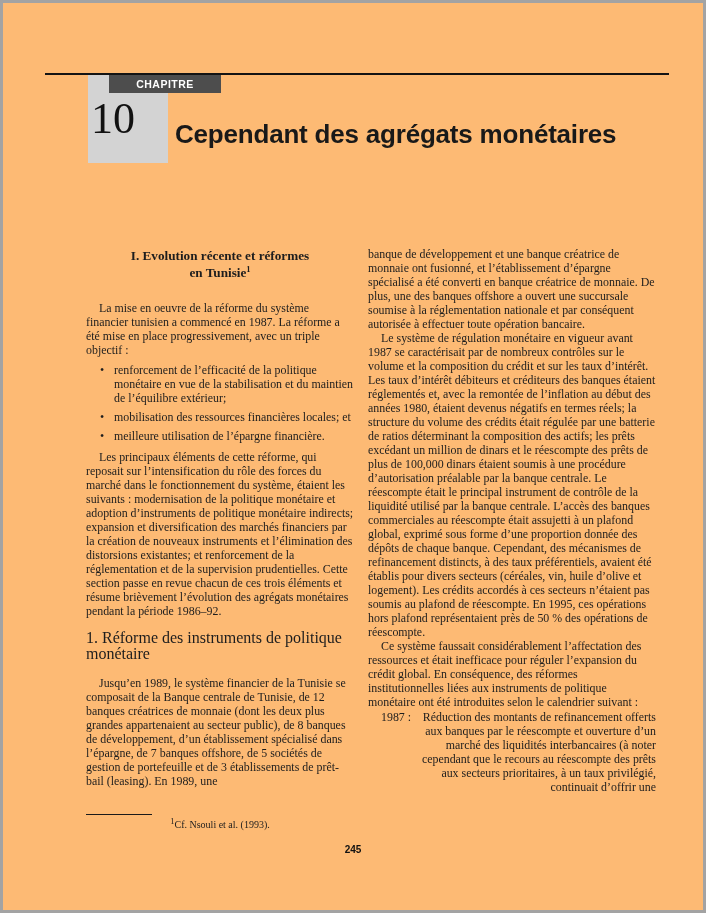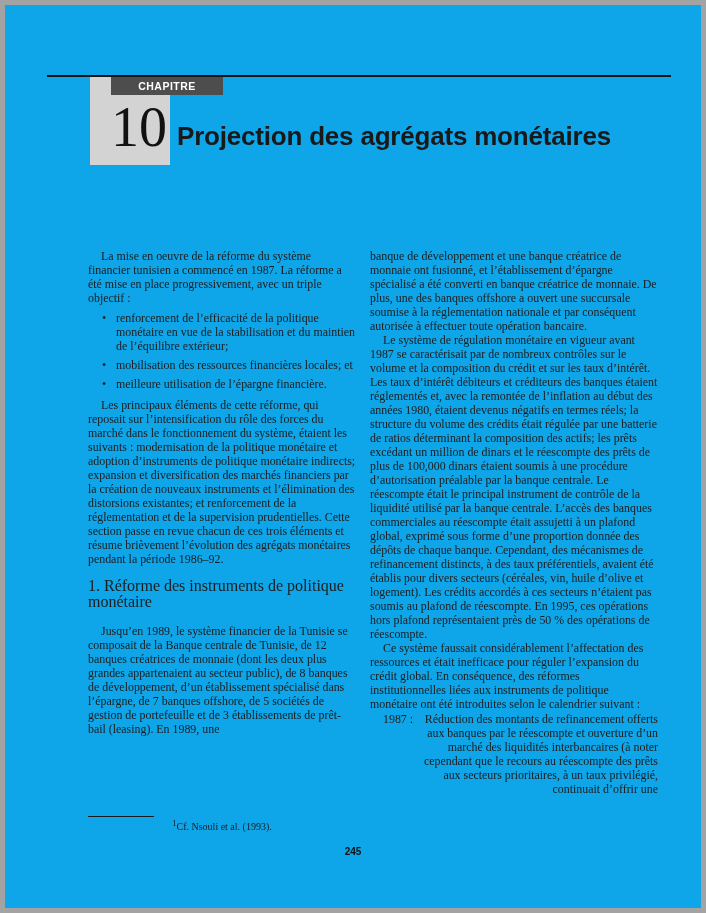--- a/index.html
+++ b/index.html
@@ -3,32 +3,32 @@
 <meta charset="utf-8">
 <style>
   html,body{margin:0;padding:0;}
   body{
     width:706px;height:913px;position:relative;background:#ffffff;
     font-family:"Liberation Serif","DejaVu Serif",serif;color:#1d1d1d;
     overflow:hidden;
   }
   .page{
     position:absolute;inset:0;box-sizing:border-box;
-    border:5px solid #a3a3a3;background:#0ea5e9;
+    border:3px solid #a3a3a3;background:#fdba74;
   }
   .top-rule{position:absolute;left:42px;top:70px;width:624px;height:2px;background:#141414;}
   .chapter-band{position:absolute;left:85px;top:72px;width:80px;height:88px;background:#d3d3d3;}
   .chapitre-box{
     position:absolute;left:106px;top:72px;width:112px;height:18px;background:#4d4d4d;
     color:#ffffff;font-family:"Liberation Sans","DejaVu Sans",sans-serif;
     font-size:10.5px;font-weight:bold;letter-spacing:0.5px;text-align:center;line-height:18px;
   }
   .chapter-number{
-    position:absolute;left:88px;top:94px;width:74px;text-align:right;
-    font-family:"Liberation Serif","DejaVu Serif",serif;font-size:56px;line-height:1;
+    position:absolute;left:88px;top:94px;width:74px;text-align:left;
+    font-family:"Liberation Serif","DejaVu Serif",serif;font-size:44px;line-height:1;
     color:#111111;font-weight:normal;
   }
   .chapter-title{
     position:absolute;left:172px;top:116px;margin:0;
     font-family:"Liberation Sans","DejaVu Sans",sans-serif;
     font-size:26px;font-weight:600;color:#191919;letter-spacing:-0.2px;white-space:nowrap;
   }
   .col{position:absolute;font-size:11.9px;line-height:14px;text-align:left;}
   .col-left{left:83px;top:244px;width:268px;height:584px;display:flex;flex-direction:column;}
   .col-right{left:365px;top:244px;width:288px;}
@@ -57,23 +57,27 @@
 </style>
 </head>
 <body>
 
 <div class="page">
 
   <div class="top-rule"></div>
   <div class="chapter-band"></div>
   <div class="chapitre-box">CHAPITRE</div>
   <div class="chapter-number">10</div>
-  <h1 class="chapter-title">Projection des agrégats monétaires</h1>
+  <h1 class="chapter-title">Cependant des agrégats monétaires</h1>
 
   <div class="col col-left">
+    <h2 class="section-heading">
+      <span>I. Evolution récente et réformes</span><br>
+      <span>en Tunisie</span><sup>1</sup>
+    </h2>
 
     <p class="indent">La mise en oeuvre de la réforme du système financier tunisien a commencé en 1987. La réforme a été mise en place progressivement, avec un triple objectif :</p>
 
     <ul class="bullets">
       <li>
         <span class="b">•</span>
         <span>renforcement de l’efficacité de la politique monétaire en vue de la stabilisation et du maintien de l’équilibre extérieur;</span>
       </li>
       <li>
         <span class="b">•</span>

